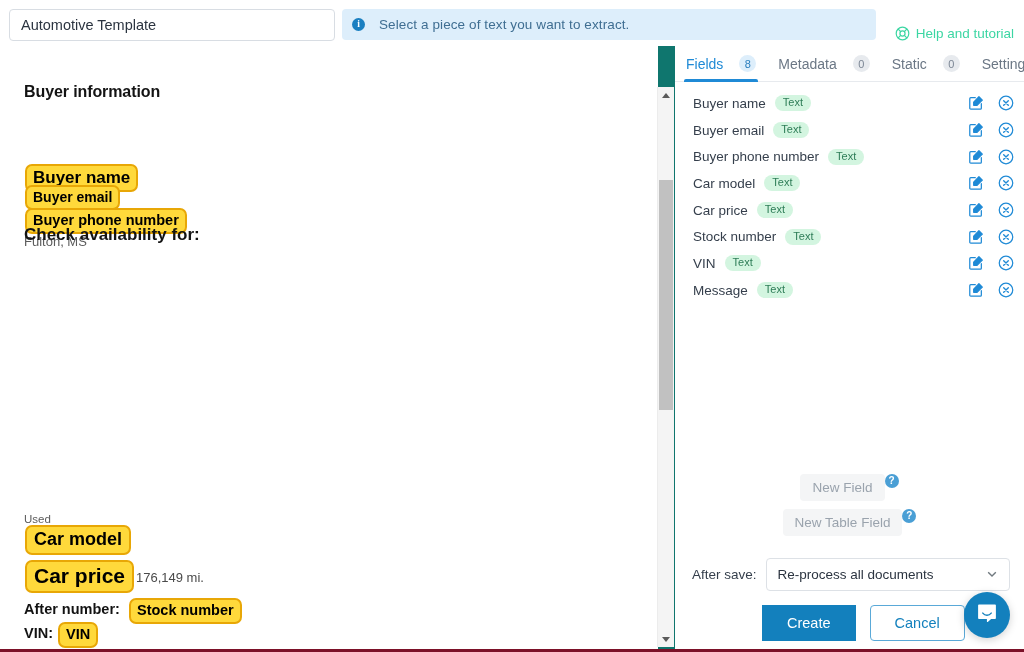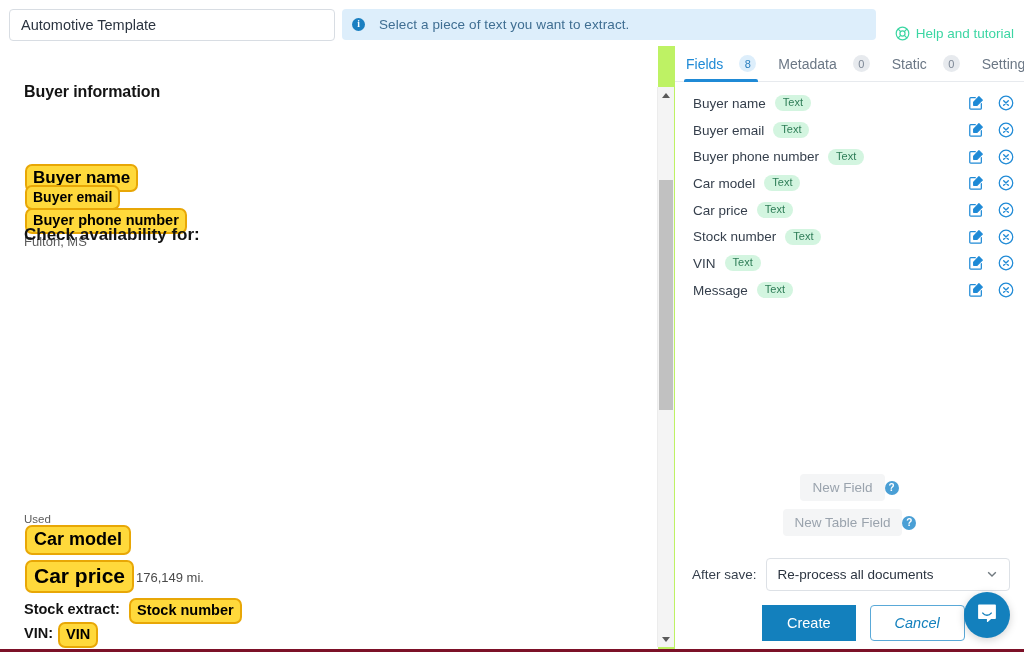--- a/index.html
+++ b/index.html
@@ -8,21 +8,21 @@
     width: 1024px; height: 652px;
     font-family: "Liberation Sans", sans-serif;
     background: #ffffff;
     overflow: hidden;
   }
 
   #app {
     position: relative;
     width: 1024px;
     height: 652px;
-    background: #bef264;
+    background: #0f766e;
     padding-left: 48px;
   }
 
   
   .topbar {
     position: absolute;
     top: 0; left: 0;
     width: 1024px;
     height: 46px;
     background: #ffffff;
@@ -297,21 +297,20 @@
   .icon-edit { margin-right: 10px; }
 
   
   .newfield-wrap {
     position: absolute;
     left: 0; top: 428px;
     width: 349px;
   }
   .newfield-row {
     display: flex;
-    align-items: center;
     justify-content: center;
     margin-bottom: 8px;
   }
   .newfield-btn {
     background: #f4f5f6;
     color: #9aa3ad;
     font-size: 13.5px;
     border: none;
     border-radius: 4px;
     padding: 6px 12px;
@@ -386,21 +385,20 @@
   }
   .btn-cancel {
     background: #ffffff;
     color: #1380bd;
     border: 1px solid #5aa9d8;
     border-radius: 4px;
     font-size: 14.5px;
     font-family: "Liberation Sans", sans-serif;
     padding: 9px 24px;
     cursor: pointer;
-    font-style: italic;
   }
 
   
   .intercom {
     position: absolute;
     right: 14px; bottom: 14px;
     width: 46px; height: 46px;
     border-radius: 50%;
     background: #1380bd;
     display: flex;
@@ -472,21 +470,21 @@
     <div class="doc-city">Fulton, MS</div>
 
     <div class="doc-h2">Check availability for:</div>
 
     <div class="doc-used">Used</div>
 
     <span class="hl hl-car-model">Car model</span>
     <span class="hl hl-car-price">Car price</span>
     <div class="doc-mileage">176,149 mi.</div>
 
-    <div class="doc-stock-label">Stock extract:</div>
+    <div class="doc-stock-label">After number:</div>
     <span class="hl hl-stock">Stock number</span>
 
     <div class="doc-vin-label">VIN:</div>
     <span class="hl hl-vin">VIN</span>
 
   </div>
 
   <div class="scrollbar">
     <div class="sb-btn sb-up">
       <span class="sb-arrow sb-arrow-up"></span>

